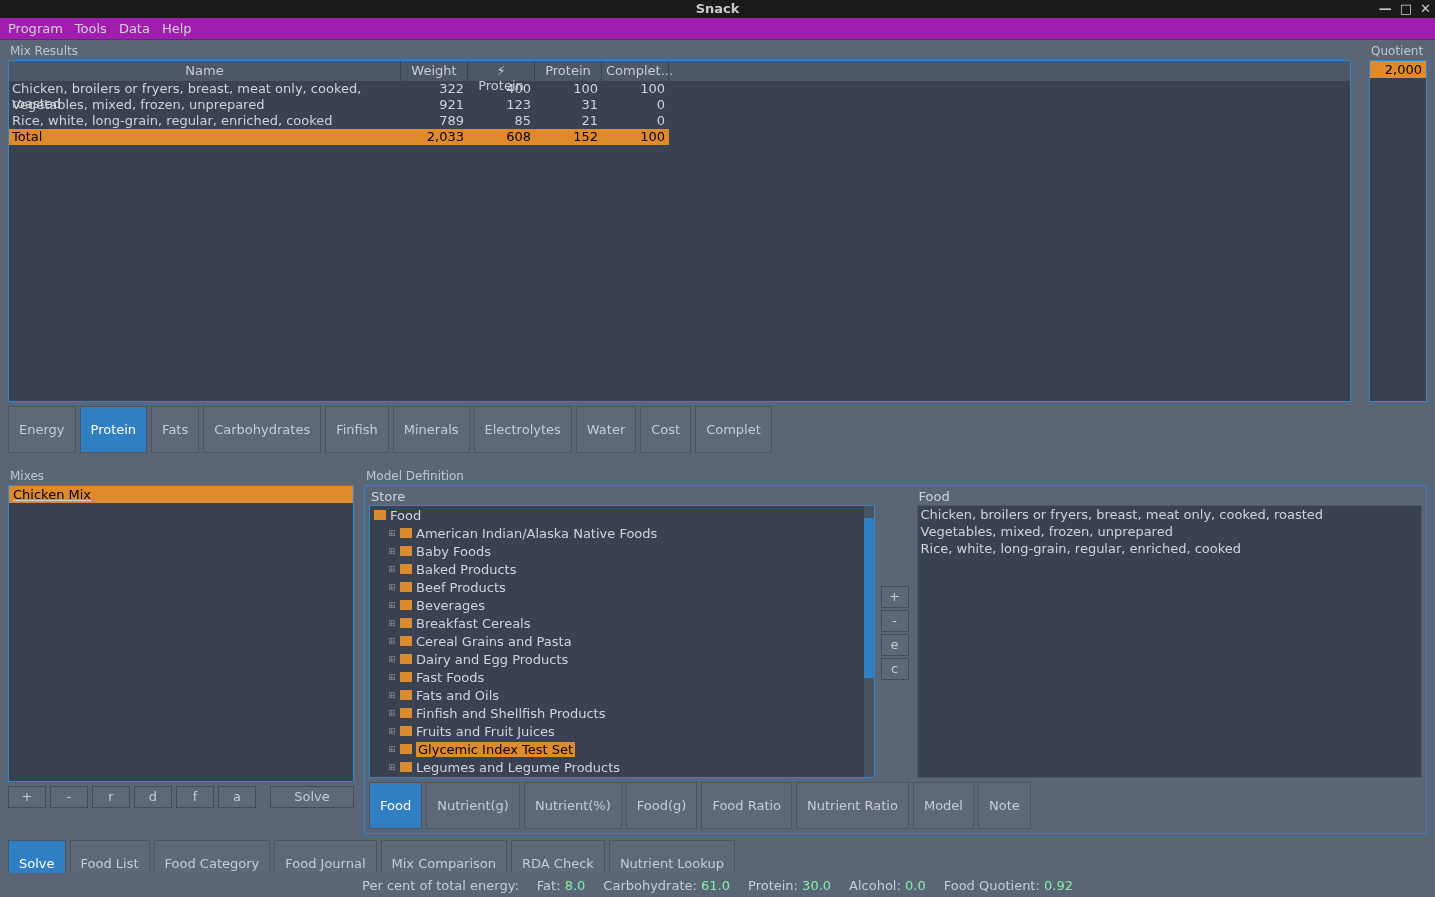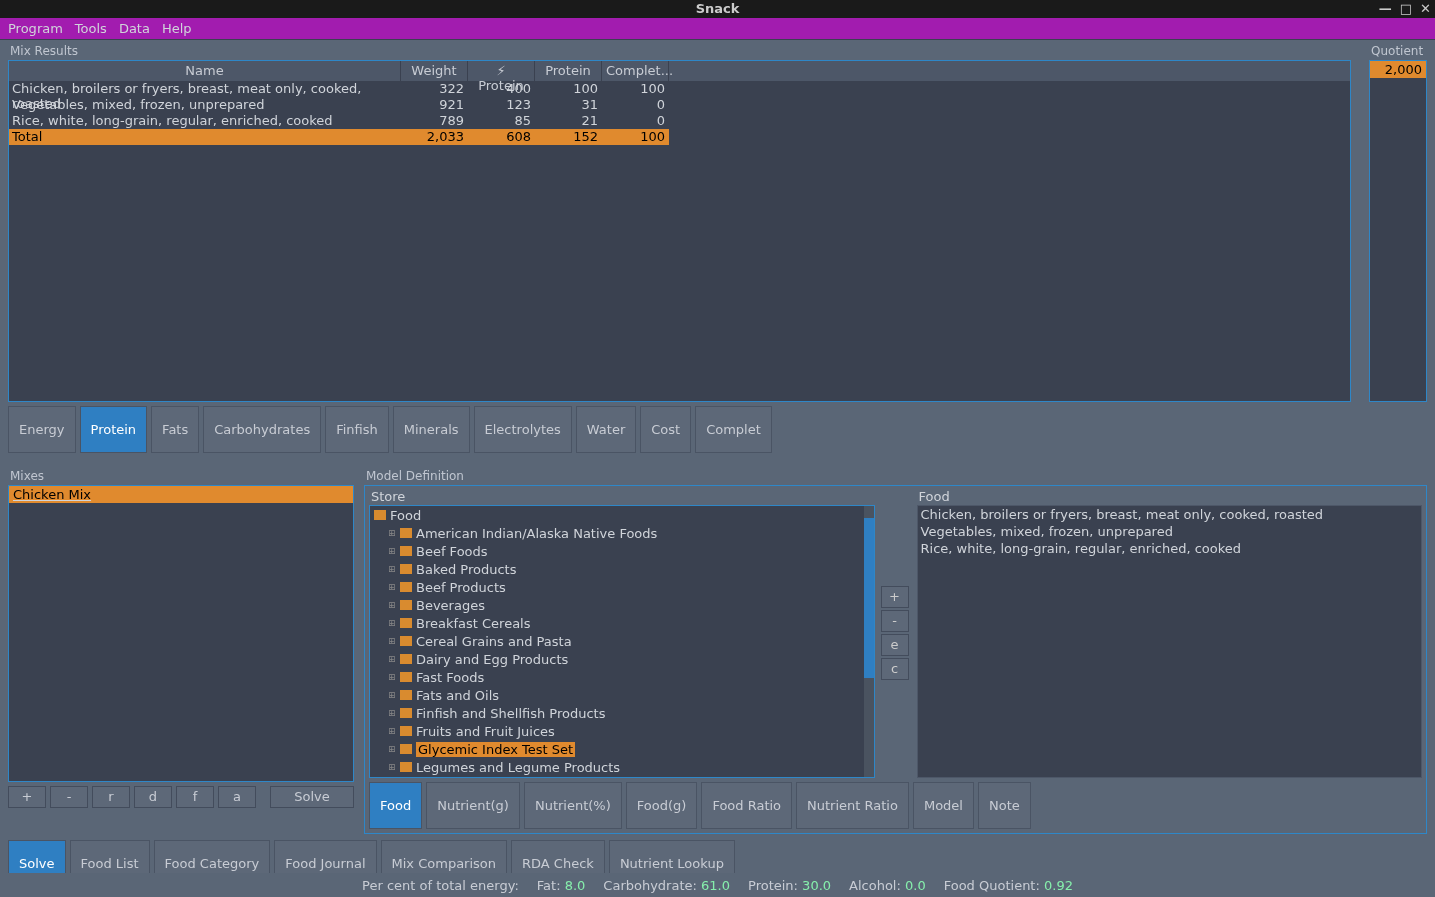--- a/index.html
+++ b/index.html
@@ -195,21 +195,21 @@
                     <span class="label">Food</span>
                   </div>
                   <div class="treeitem child">
                     <span class="expander">⊞</span>
                     <span class="folder-icon"></span>
                     <span class="label">American Indian/Alaska Native Foods</span>
                   </div>
                   <div class="treeitem child">
                     <span class="expander">⊞</span>
                     <span class="folder-icon"></span>
-                    <span class="label">Beef Foods</span>
+                    <span class="label">Baby Foods</span>
                   </div>
                   <div class="treeitem child">
                     <span class="expander">⊞</span>
                     <span class="folder-icon"></span>
                     <span class="label">Baked Products</span>
                   </div>
                   <div class="treeitem child">
                     <span class="expander">⊞</span>
                     <span class="folder-icon"></span>
                     <span class="label">Beef Products</span>

